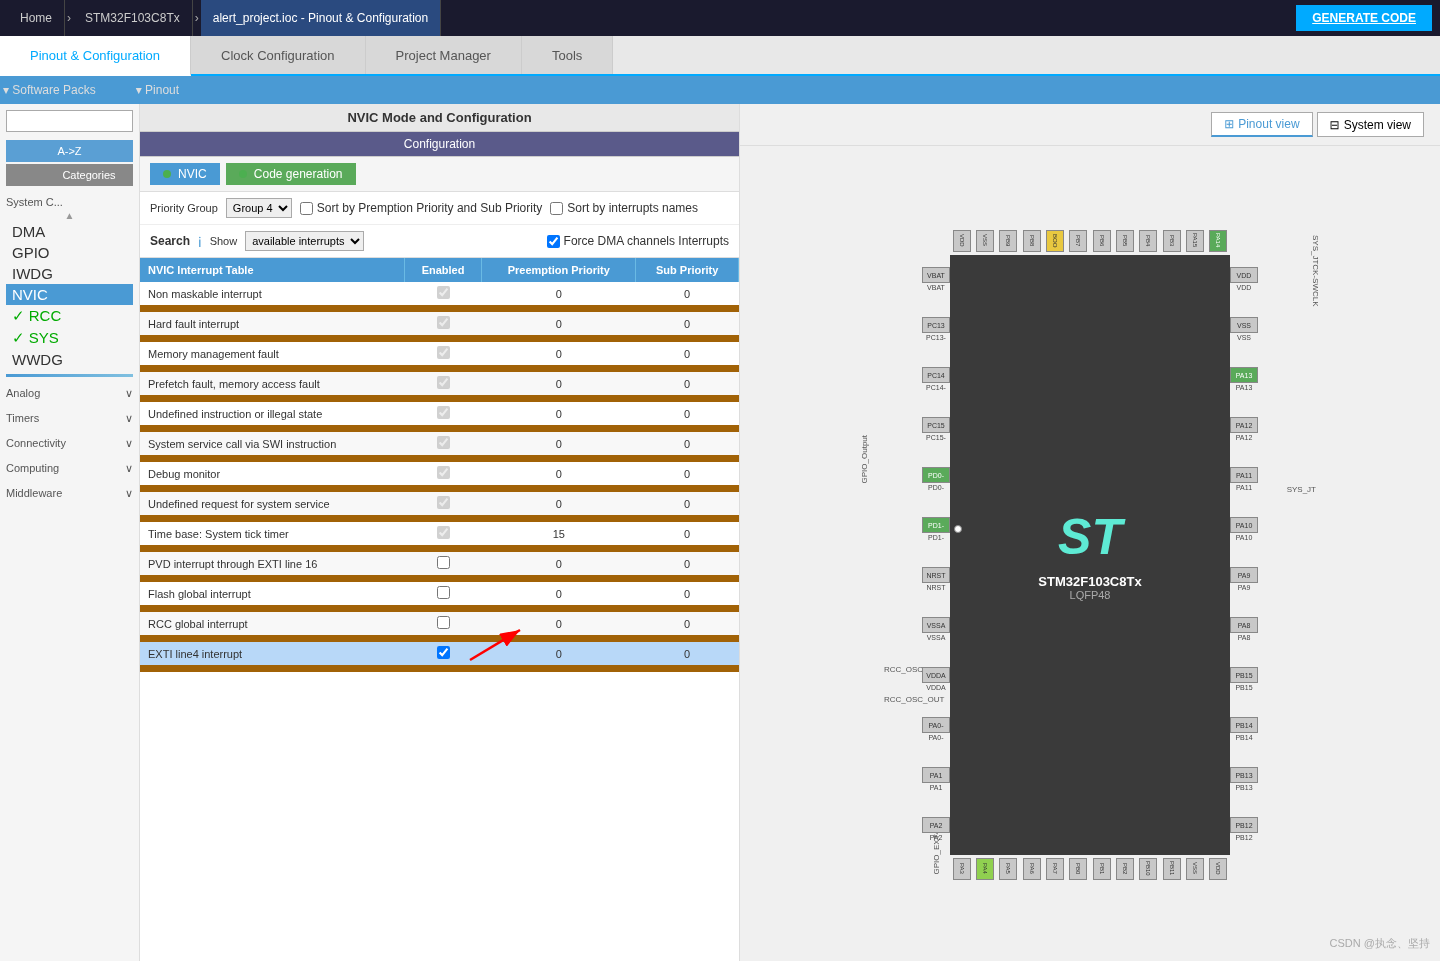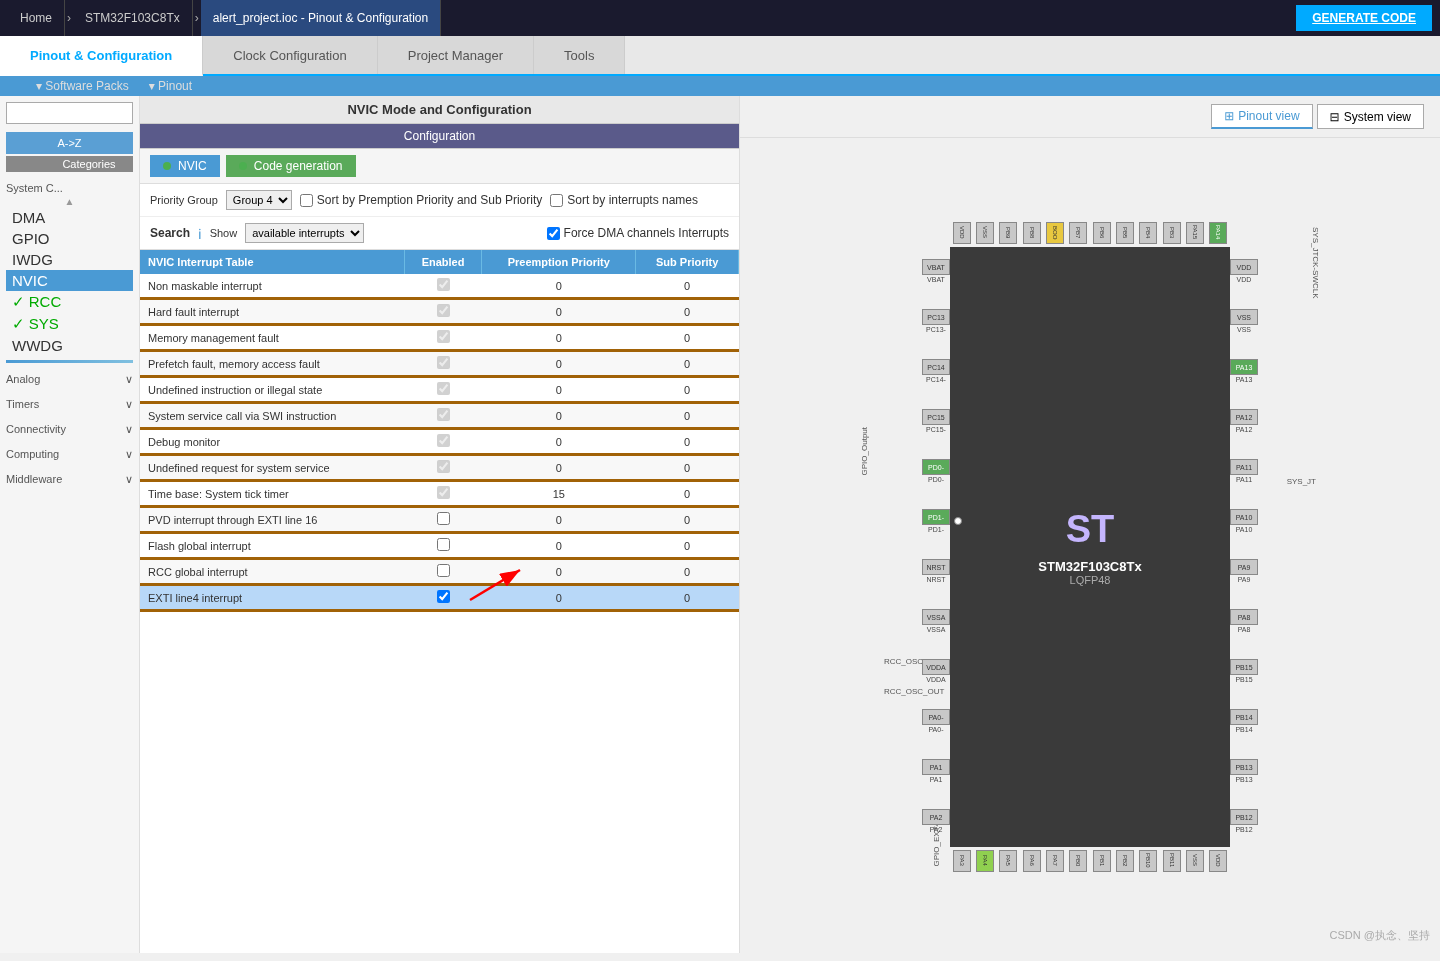--- a/index.html
+++ b/index.html
@@ -8,36 +8,36 @@
     
     .topbar { display: flex; align-items: center; background: #1a1a2e; height: 36px; padding: 0 8px; gap: 0; }
     .topbar-item { color: #ccc; padding: 0 12px; height: 100%; display: flex; align-items: center; font-size: 12px; border-right: 1px solid #444; }
     .topbar-item.active { background: #2a4a7f; color: white; }
     .topbar-chevron { color: #aaa; margin: 0 2px; }
     .generate-btn { margin-left: auto; background: #00aaff; color: white; padding: 6px 16px; font-weight: bold; font-size: 12px; border: none; cursor: pointer; text-decoration: underline; }
 
     
     .tabbar { display: flex; background: #e8e8e8; height: 40px; border-bottom: 2px solid #00aaff; }
     .tab { padding: 0 30px; display: flex; align-items: center; font-size: 13px; cursor: pointer; border-right: 1px solid #ccc; }
-    .tab.active { background: white; color: #00aaff; font-weight: bold; border-bottom: 2px solid white; margin-bottom: -2px; }
+    .tab.active { background: white; color: #00aaff; font-weight: normal; border-bottom: 2px solid white; margin-bottom: -2px; }
     .tab:not(.active) { color: #555; background: #d8d8d8; }
 
     
-    .subtabbar { display: flex; background: #4a9ad4; height: 20px; align-items: center; padding: 0 36px; gap: 20px; }
+    .subtabbar { display: flex; background: #4a9ad4; height: 28px; align-items: center; padding: 0 3px; gap: 40px; }
     .subtab { color: #ddd; font-size: 12px; cursor: pointer; display: flex; align-items: center; gap: 4px; }
 
     
     .main { display: flex; height: calc(961px - 36px - 40px - 28px); }
 
     
     .sidebar { width: 140px; background: #f5f5f5; border-right: 1px solid #ddd; display: flex; flex-direction: column; }
     .search-box { margin: 6px; display: flex; align-items: center; border: 1px solid #aaa; background: white; height: 22px; padding: 2px 4px; }
     .search-box input { border: none; outline: none; font-size: 11px; width: 100%; }
     .sort-btn { display: flex; align-items: center; justify-content: center; background: #5a9fd4; color: white; margin: 2px 6px; height: 22px; font-size: 11px; cursor: pointer; }
-    .cat-btn { display: flex; align-items: center; justify-content: center; background: #888; color: white; margin: 0 6px 4px 6px; height: 16px; font-size: 11px; cursor: pointer; padding-left: 39px; }
+    .cat-btn { display: flex; align-items: center; justify-content: center; background: #888; color: white; margin: 0 6px 4px 6px; height: 22px; font-size: 11px; cursor: pointer; padding-left: 39px; }
     .sidebar-section { margin: 4px 6px 0 6px; }
     .sidebar-section-header { color: #555; font-size: 11px; cursor: pointer; display: flex; justify-content: space-between; align-items: center; padding: 2px 0; }
     .sidebar-item { padding: 2px 6px; font-size: 15px; cursor: pointer; color: #333; }
     .sidebar-item.active { background: #4a9ad4; color: white; }
     .sidebar-item.checked { color: #00aa00; }
     .sidebar-item.checked::before { content: '✓ '; }
     .sidebar-group { margin: 4px 0; }
     .sidebar-group-header { font-size: 11px; color: #555; padding: 2px 6px; cursor: pointer; display: flex; justify-content: space-between; }
     .sidebar-group-header::after { content: ' ∨'; }
     .sidebar-divider { height: 3px; background: linear-gradient(to right, #4a9ad4, #80c0e0); margin: 4px 0; }
@@ -61,21 +61,21 @@
     .show-label { font-size: 11px; color: #333; }
     .show-select { height: 20px; font-size: 11px; border: 1px solid #aaa; padding: 0 2px; }
     .force-dma { display: flex; align-items: center; gap: 4px; font-size: 11px; color: #333; margin-left: auto; }
     .force-dma input { cursor: pointer; }
 
     
     .nvic-table { width: 100%; border-collapse: collapse; }
     .nvic-table thead tr { background: #4a9ad4; color: white; }
     .nvic-table thead th { padding: 6px 8px; font-size: 11px; text-align: center; border-right: 1px solid #6abae4; }
     .nvic-table thead th:first-child { text-align: left; }
-    .nvic-table tbody tr { border-bottom: 3px solid #a16207; }
+    .nvic-table tbody tr { border-bottom: 7px solid #a16207; }
     .nvic-table tbody tr:nth-child(even) { background: #f8f8f8; }
     .nvic-table tbody tr.highlighted { background: #b8d8f8; }
     .nvic-table tbody td { padding: 4px 8px; font-size: 11px; color: #333; text-align: center; }
     .nvic-table tbody td:first-child { text-align: left; }
     .nvic-table tbody td input[type=checkbox] { cursor: pointer; }
 
     
     .arrow-container { position: relative; }
 
     
@@ -328,21 +328,21 @@
       <div style="position:relative;width:460px;height:760px;">
 
         <div style="position:absolute;top:260px;left:0px;writing-mode:vertical-rl;transform:rotate(180deg);font-size:8px;color:#555;">GPIO_Output</div>
         <div style="position:absolute;top:60px;right:0px;writing-mode:vertical-rl;font-size:8px;color:#555;">SYS_JTCK-SWCLK</div>
         <div style="position:absolute;top:490px;left:24px;font-size:8px;color:#555;white-space:nowrap;">RCC_OSC_IN</div>
         <div style="position:absolute;top:520px;left:24px;font-size:8px;color:#555;white-space:nowrap;">RCC_OSC_OUT</div>
         <div style="position:absolute;top:310px;right:4px;font-size:8px;color:#555;">SYS_JT</div>
         <div style="position:absolute;bottom:60px;left:72px;writing-mode:vertical-rl;transform:rotate(180deg);font-size:8px;color:#555;">GPIO_EXT4</div>
 
         <div style="position:absolute;top:80px;left:90px;width:280px;height:600px;background:#3a3a3a;display:flex;flex-direction:column;align-items:center;justify-content:center;">
-          <div style="color:#c4b5fd;font-size:38px;font-weight:bold;">ST</div>
+          <div style="color:#5eead4;font-size:50px;font-weight:bold;font-style:italic;">ST</div>
           <div style="color:white;font-size:13px;font-weight:bold;margin-top:8px;">STM32F103C8Tx</div>
           <div style="color:#aaa;font-size:11px;">LQFP48</div>
         </div>
 
         <div style="position:absolute;top:55px;left:90px;width:280px;display:flex;justify-content:space-around;">
           <div class="pin-h-block">
               <div class="pin-h-box">VDD</div>
             </div>
           <div class="pin-h-block">
               <div class="pin-h-box">VSS</div>

